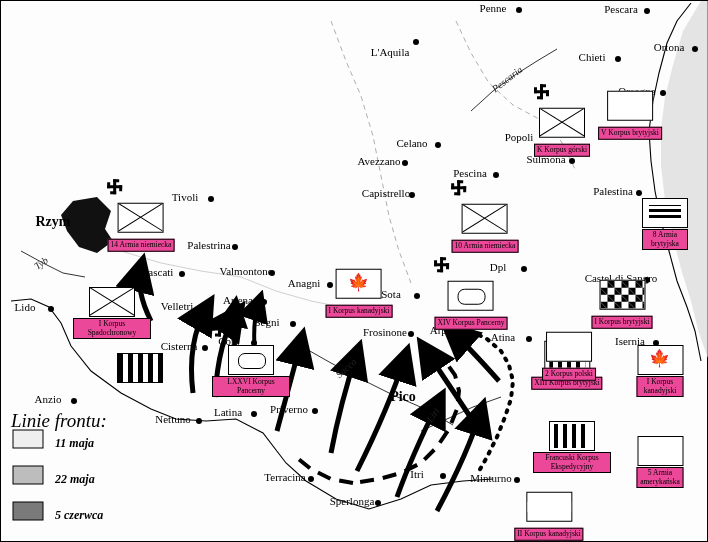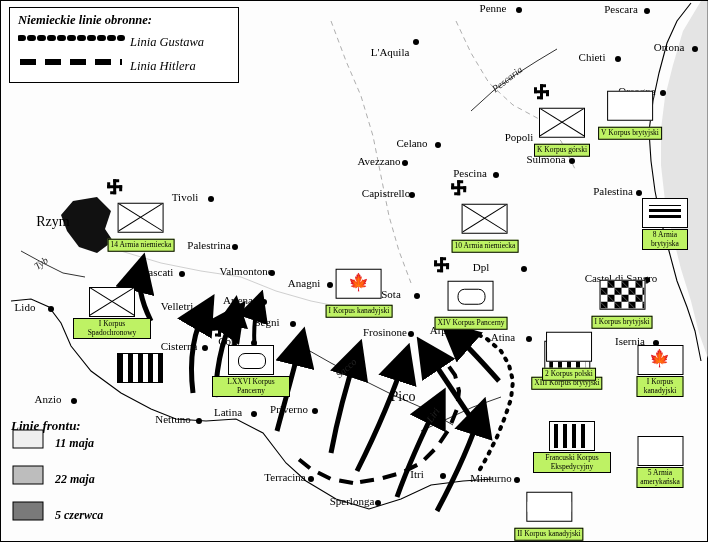--- a/index.html
+++ b/index.html
@@ -21,55 +21,55 @@
     pointer-events:none;
   }
   .lbl{
     position:absolute;
     font-family:"Liberation Serif", serif;
     font-size:11px;
     color:#000;
     white-space:nowrap;
     transform:translate(-50%,-50%);
   }
-  .lbl.big{font-size:14px;font-weight:normal;}
+  .lbl.big{font-size:14px;font-weight:bold;}
   .lbl.river{font-style:italic;font-size:10px;color:#222;}
   
   #legend{
     position:absolute;left:8px;top:6px;width:228px;height:74px;
     border:1px solid #000;background:#fff;
   }
   #legend .title{
     position:absolute;left:8px;top:5px;font-style:italic;font-weight:bold;font-size:12.5px;
   }
   #legend .row1{position:absolute;left:120px;top:27px;font-style:italic;font-size:12.5px;}
   #legend .row2{position:absolute;left:120px;top:51px;font-style:italic;font-size:12.5px;}
   
   #frontlines{
     position:absolute;left:10px;top:405px;width:150px;height:130px;
   }
   #frontlines .fl-title{
-    position:absolute;left:0;top:12px;font-style:italic;font-weight:bold;font-size:13px;
+    position:absolute;left:0;top:4px;font-style:italic;font-weight:normal;font-size:19px;
   }
   #frontlines .fl-item{
     position:absolute;font-style:italic;font-weight:bold;font-size:12px;
   }
   
   .unit{
     position:absolute;
     transform:translate(-50%,-50%);
     text-align:center;
   }
   .unit .box{
     width:44px;height:28px;border:1px solid #000;background:#fff;
     margin:0 auto;position:relative;overflow:hidden;
   }
   .unit .cap{
     font-size:7.5px;line-height:8.5px;margin-top:1px;
-    border:1px solid #000;background:#bef264;padding:1px 2px;
+    border:1px solid #000;background:#ec4899;padding:1px 2px;
     display:inline-block;max-width:72px;white-space:normal;
   }
   .m-inf:before,.m-inf:after{
     content:"";position:absolute;left:-6px;top:13px;width:56px;height:1.4px;background:#000;
   }
   .m-inf:before{transform:rotate(32deg);}
   .m-inf:after{transform:rotate(-32deg);}
   .m-arm{background:#fff;}
   .m-arm:before{
     content:"";position:absolute;left:9px;top:7px;width:26px;height:14px;
@@ -181,29 +181,20 @@
       <path d="M472 420 C456 396 440 372 424 348"></path>
       <path d="M498 380 C482 362 466 344 450 330"></path>
       <path d="M150 320 C140 300 136 282 140 266"></path>
     </g>
     <g fill="none" stroke="#000" stroke-width="4" marker-end="url(#ah)">
       <path d="M254 352 C252 330 254 312 258 300"></path>
       <path d="M236 360 C232 338 232 320 234 306"></path>
     </g>
   </svg>
 
-  <div id="legend">
-    <div class="title">Niemieckie linie obronne:</div>
-    <svg width="110" height="60" style="position:absolute;left:8px;top:20px;">
-      <line x1="2" y1="10" x2="104" y2="10" stroke="#000" stroke-width="6" stroke-dasharray="3,7" stroke-linecap="round"></line>
-      <line x1="2" y1="34" x2="104" y2="34" stroke="#000" stroke-width="6" stroke-dasharray="16,9"></line>
-    </svg>
-    <div class="row1">Linia Gustawa</div>
-    <div class="row2">Linia Hitlera</div>
-  </div>
 
   <div id="frontlines">
     <div class="fl-title">Linie frontu:</div>
     <div class="fl-item" style="left:44px;top:30px;">11 maja</div>
     <div class="fl-item" style="left:44px;top:66px;">22 maja</div>
     <div class="fl-item" style="left:44px;top:102px;">5 czerwca</div>
     <svg width="40" height="120" style="position:absolute;left:0;top:22px;">
       <rect x="2" y="2" width="30" height="18" fill="#efefef" stroke="#000" stroke-width="1"></rect>
       <rect x="2" y="38" width="30" height="18" fill="#bdbdbd" stroke="#000" stroke-width="1"></rect>
       <rect x="2" y="74" width="30" height="18" fill="#7a7a7a" stroke="#000" stroke-width="1"></rect>
@@ -257,21 +248,21 @@
       <div class="lbl big" style="left: 402px; top: 396px;">Pico</div>
       <div class="city-dot" style="left: 410px; top: 333px;"></div>
       <div class="lbl" style="left: 384px; top: 331px;">Frosinone</div>
       <div class="city-dot" style="left: 470px; top: 331px;"></div>
       <div class="lbl" style="left: 444px; top: 329px;">Arpina</div>
       <div class="city-dot" style="left: 528px; top: 338px;"></div>
       <div class="lbl" style="left: 502px; top: 336px;">Atina</div>
       <div class="city-dot" style="left: 416px; top: 295px;"></div>
       <div class="lbl" style="left: 390px; top: 293px;">Sota</div>
       <div class="city-dot" style="left: 523px; top: 268px;"></div>
-      <div class="lbl" style="left: 480px; top: 266px;">Dpl</div>
+      <div class="lbl" style="left: 497px; top: 266px;">Dpl</div>
       <div class="city-dot" style="left: 415px; top: 41px;"></div>
       <div class="lbl" style="left: 389px; top: 51px; text-align: right;">L'Aquila</div>
       <div class="city-dot" style="left: 518px; top: 9px;"></div>
       <div class="lbl" style="left: 492px; top: 7px;">Penne</div>
       <div class="city-dot" style="left: 646px; top: 10px;"></div>
       <div class="lbl" style="left: 620px; top: 8px;">Pescara</div>
       <div class="city-dot" style="left: 617px; top: 58px;"></div>
       <div class="lbl" style="left: 591px; top: 56px;">Chieti</div>
       <div class="city-dot" style="left: 694px; top: 48px;"></div>
       <div class="lbl" style="left: 668px; top: 46px;">Ortona</div>

